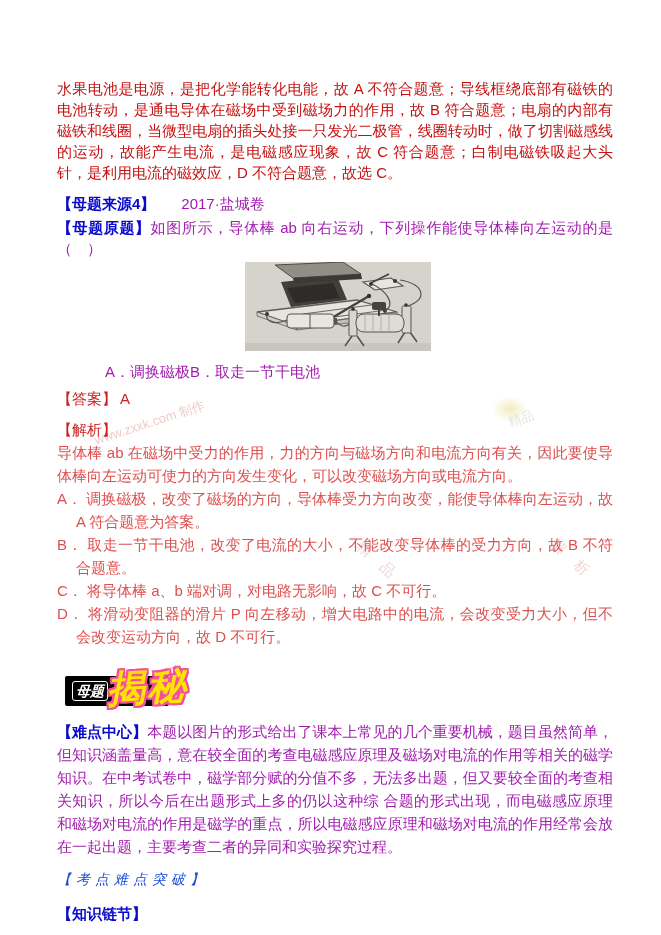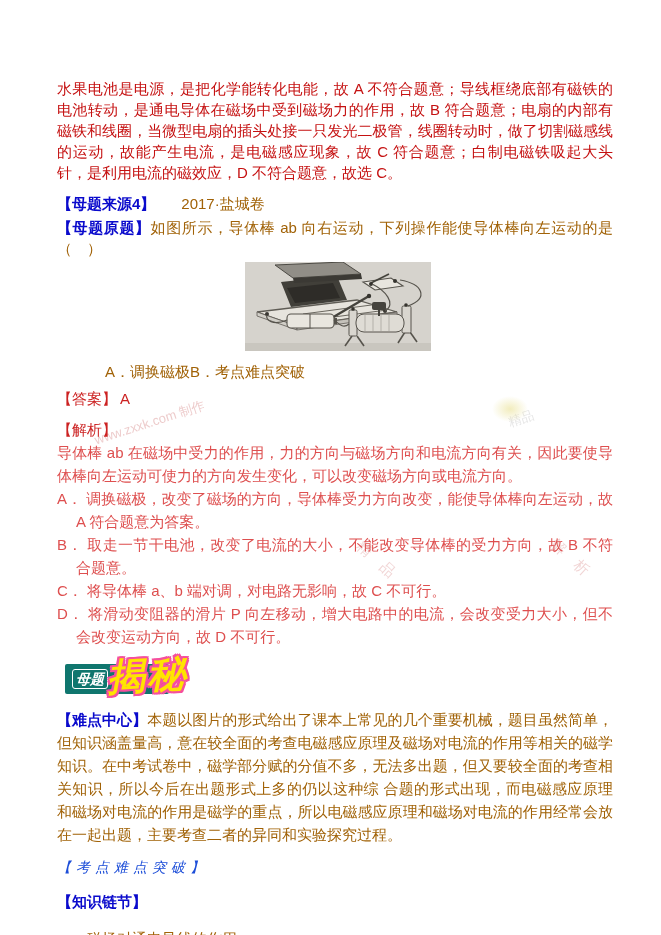--- a/index.html
+++ b/index.html
@@ -6,35 +6,35 @@
   body{width:661px;height:935px;font-family:"Liberation Sans","DejaVu Sans",sans-serif;color:#1a1a1a;}
   .page{position:relative;width:661px;height:935px;overflow:hidden;background:#fff;}
   .content{position:absolute;left:57px;top:78px;width:556px;}
   p{margin:0;}
   .t{font-size:15px;line-height:21px;}
   .justify{text-align:justify;}
   .red-strong{color:#c51111;}
   .red-soft{color:#de4f4f;}
   .blue-label{color:#0a0acc;font-weight:bold;}
   .red-label{color:#cc2222;font-weight:normal;}
-  .black{color:#a16207;}
+  .black{color:#a21caf;}
   .src-line{margin-top:10px;}
   .src-line .val{margin-left:26px;}
   .question-line{margin-top:3px;}
   .figure{margin:3px 0 0 188px;width:186px;height:89px;}
   .opts{margin-top:10px;}
   .opt-row{display:flex;line-height:21px;text-align:right;}
   .opt-row .c1{width:133px;white-space:nowrap;}
   .opt-row .c2{white-space:nowrap;}
   .answer-line{margin-top:6px;}
   .answer-line .val{color:#cc2222;margin-left:3px;}
   .analysis-label{margin-top:10px;}
   .analysis-body{line-height:23px;margin-top:1px;}
   .ans-item{padding-left:19px;text-indent:-19px;}
-  .banner{position:relative;margin-top:16px;margin-left:8px;width:104px;height:30px;background:#0f766e;border-radius:2px;}
+  .banner{position:relative;margin-top:28px;margin-left:8px;width:104px;height:30px;background:#000000;border-radius:2px;}
   .banner .mt{position:absolute;left:7px;top:5px;border:1px solid #ffffff;border-radius:3px;padding:0 3px;color:#ffffff;font-size:14px;line-height:18px;font-style:italic;font-weight:bold;}
   .banner .jm{position:absolute;left:42px;top:-14px;font-size:38px;font-weight:bold;font-style:italic;letter-spacing:2px;white-space:nowrap;color:#ffe400;transform:rotate(-3deg);
     text-shadow:-2px 0 0 #f5509e,2px 0 0 #f5509e,0 -2px 0 #f5509e,0 2px 0 #f5509e,-2px -2px 0 #f5509e,2px 2px 0 #f5509e,-2px 2px 0 #f5509e,2px -2px 0 #f5509e;}
   .difficulty{margin-top:14px;line-height:23px;}
   .breakthrough{margin-top:13px;font-family:"Liberation Serif","DejaVu Serif",serif;font-style:italic;letter-spacing:5px;font-size:14px;color:#1d4ed8;}
   .knowledge{margin-top:14px;}
   .topic{margin-top:16px;}
   .wm{position:absolute;pointer-events:none;white-space:nowrap;}
   .wm1{left:92px;top:412px;transform:rotate(-18deg);color:rgba(214,140,140,0.45);font-size:13px;}
   .wm2{left:508px;top:408px;transform:rotate(-18deg);color:rgba(170,170,170,0.30);font-size:13px;}
@@ -131,21 +131,21 @@
           <path d="M155,18 C178,22 184,36 163,44"></path>
           <path d="M104,62 C98,67 94,62 89,58"></path>
           <path d="M42,58 C28,64 20,58 22,53"></path>
         </g>
       </svg>
     </div>
 
     <div class="opts t black">
       <div class="opt-row">
         <span class="c1"><span>A．</span><span>调换磁极</span></span>
-        <span class="c2"><span>B．</span><span>考点难点突破</span></span>
+        <span class="c2"><span>B．</span><span>取走一节干电池</span></span>
       </div>
     </div>
 
     <p class="t answer-line">
       <span class="red-label">【答案】</span><span class="val">A</span>
     </p>
 
     <p class="t analysis-label">
       <span class="red-label">【解析】</span>
     </p>

